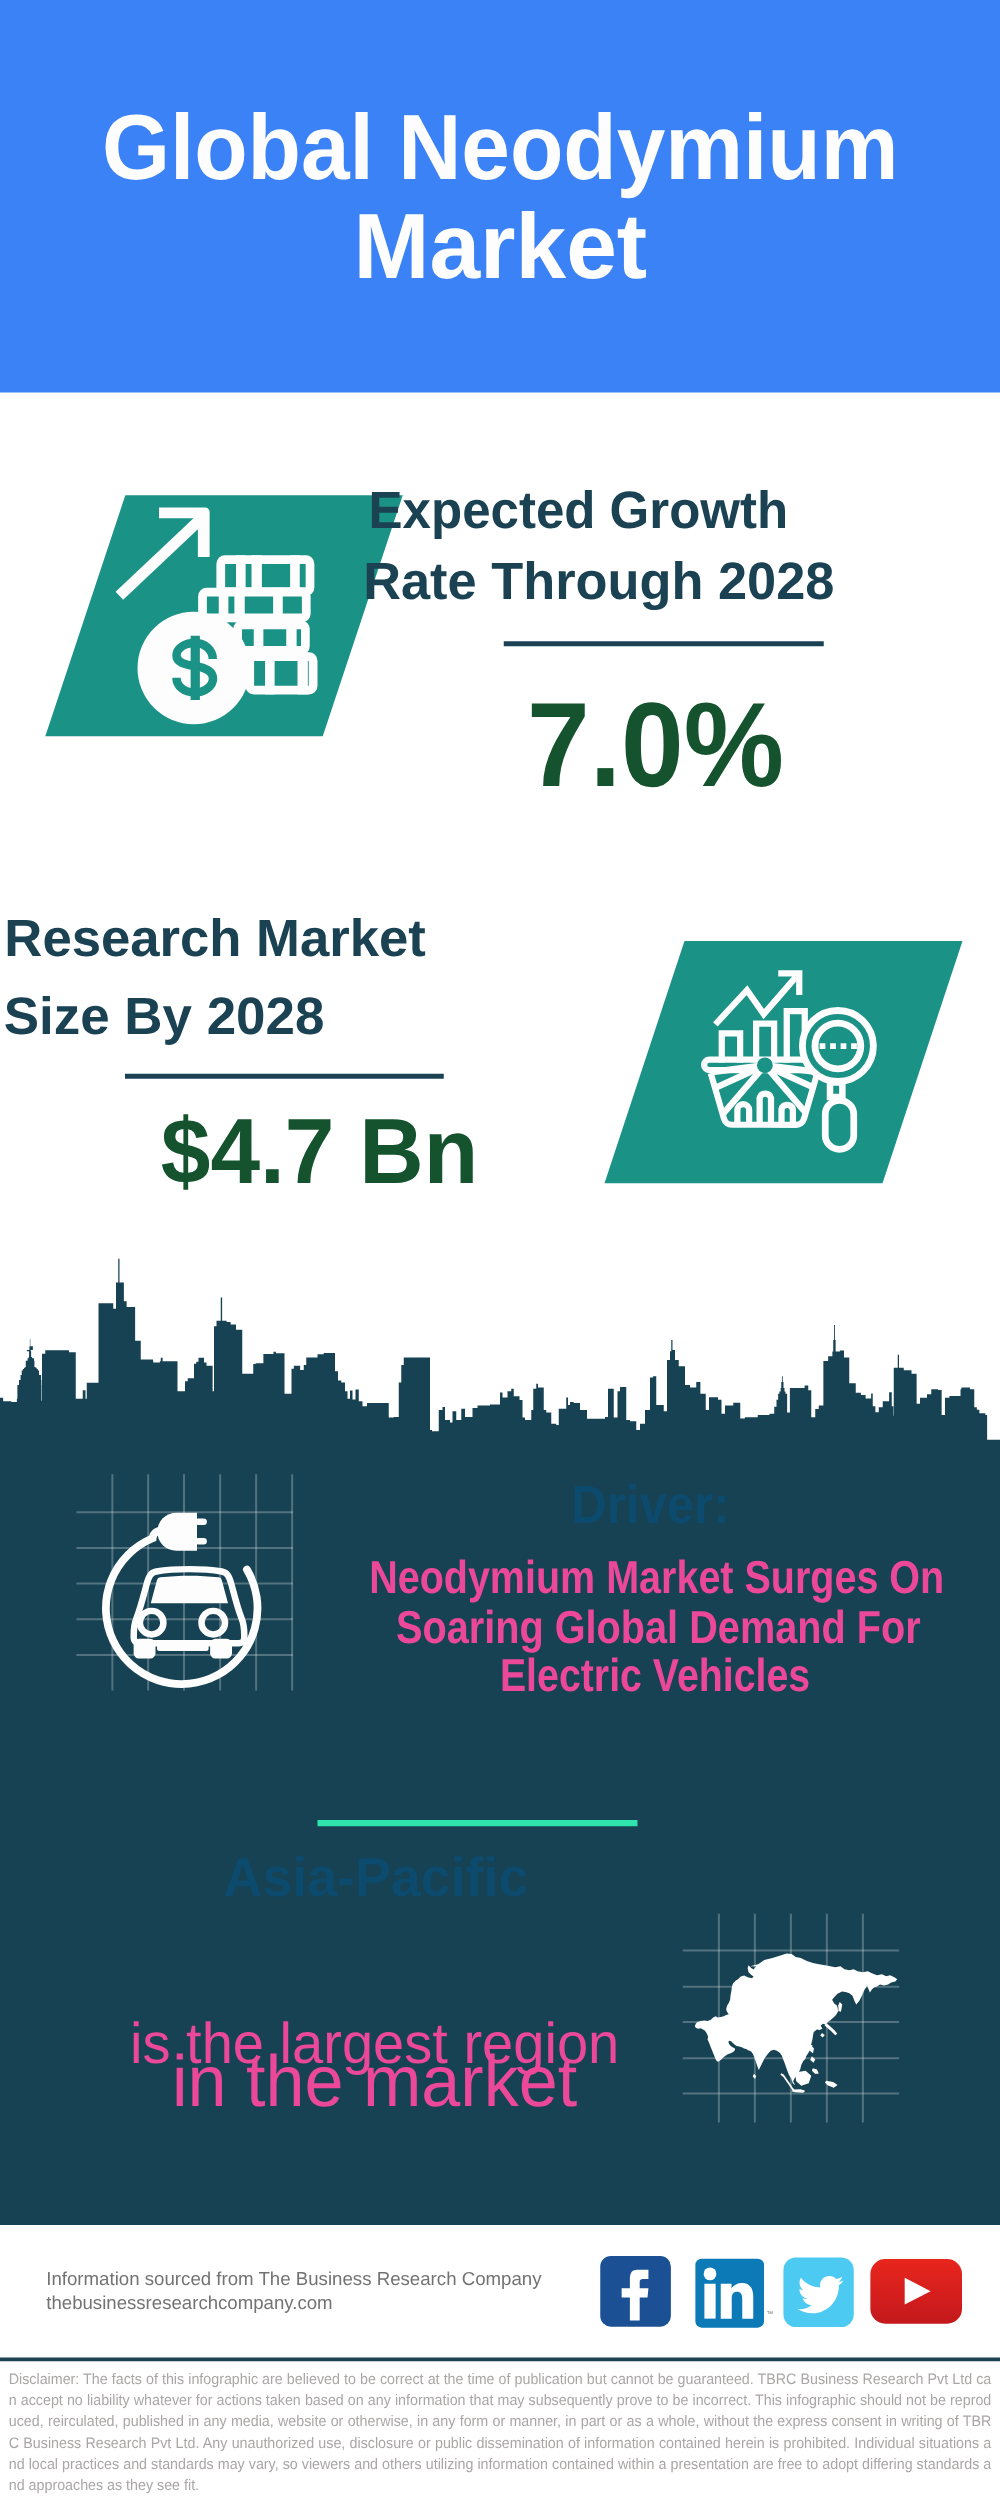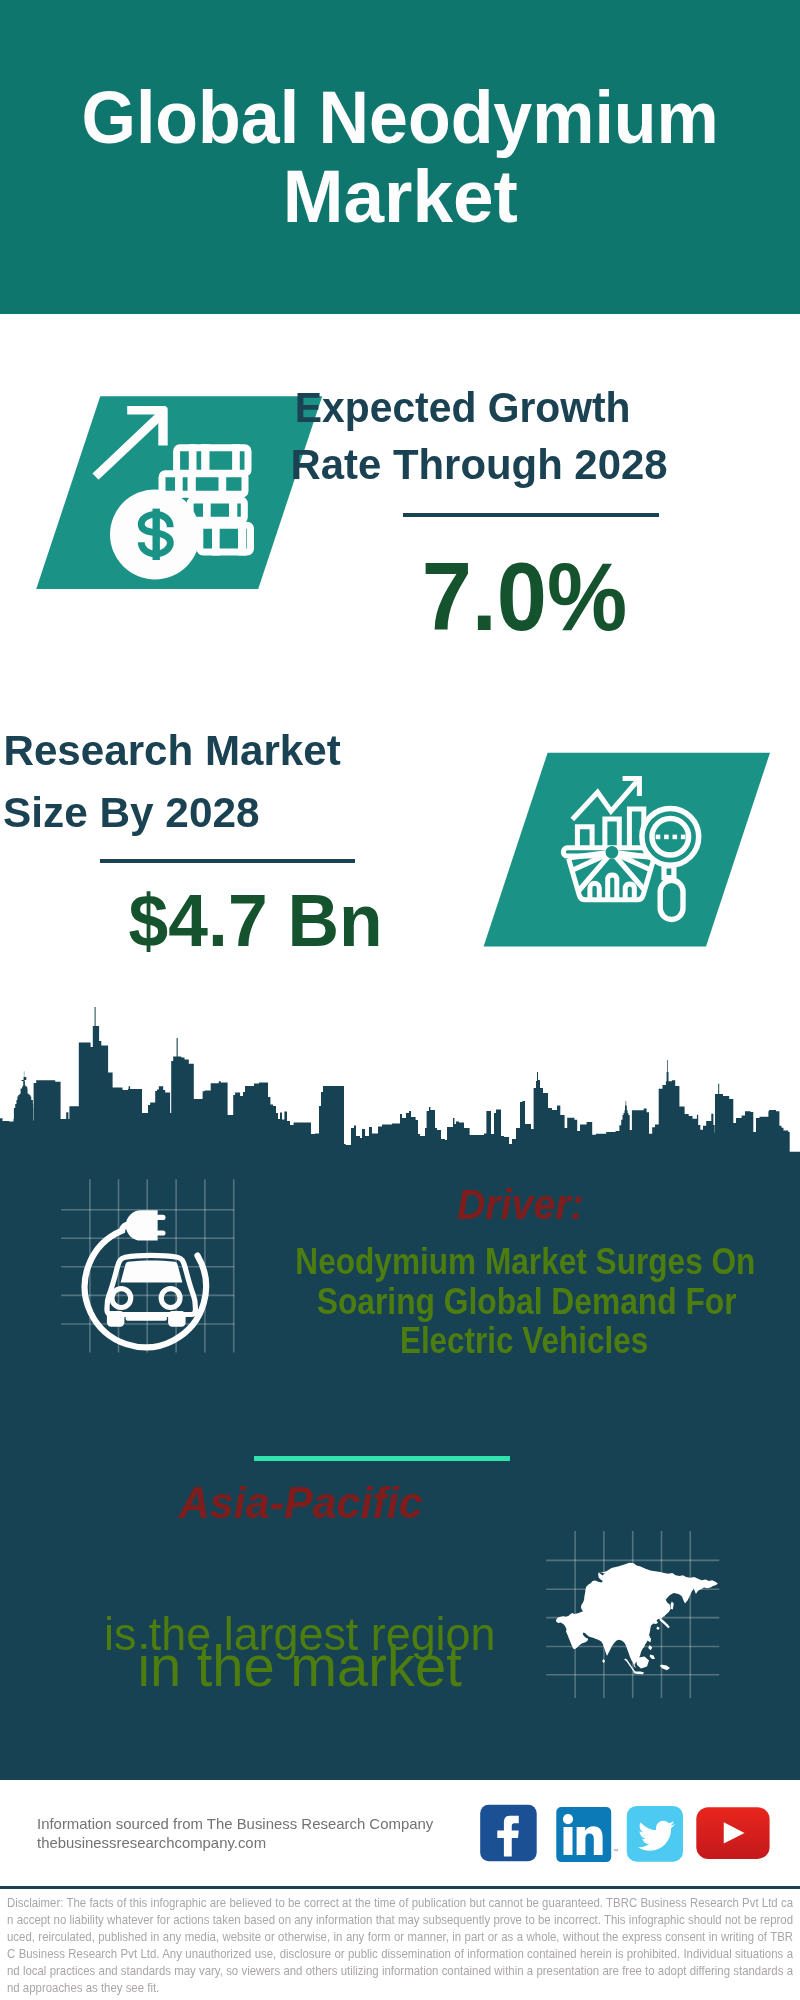--- a/index.html
+++ b/index.html
@@ -3,38 +3,38 @@
 <meta charset="utf-8">
 <style>
   html,body{margin:0;padding:0;}
   body{width:800px;height:2000px;background:#ffffff;
        font-family:"Liberation Sans",sans-serif;overflow:hidden;
        -webkit-font-smoothing:antialiased;}
   .page{position:relative;width:800px;height:2000px;overflow:hidden;}
   .abs{position:absolute;}
 
   
-  .header{left:0;top:0;width:800px;height:314px;background:#0f766e;}
+  .header{left:0;top:0;width:800px;height:314px;background:#3b82f6;}
   .ttl{position:absolute;left:0;width:800px;text-align:center;color:#fdfdfd;
        font-weight:bold;font-size:74px;line-height:1;white-space:nowrap;}
   .sq{display:inline-block;transform-origin:center;}
   .sqL{display:inline-block;transform-origin:left center;}
 
   
   .statline{position:absolute;left:0;width:800px;color:#1a4253;
             font-weight:bold;font-size:42px;line-height:1;white-space:nowrap;}
   .bignum{position:absolute;left:0;width:800px;text-align:center;color:#14532d;
           font-weight:bold;line-height:1;white-space:nowrap;}
   .rule{position:absolute;height:3.9px;background:#1a4253;}
 
   
   .dark{left:0;width:800px;background:#174253;}
-  .dkline{position:absolute;left:0;width:800px;text-align:center;color:#4d7c0f;
+  .dkline{position:absolute;left:0;width:800px;text-align:center;color:#ec4899;
           font-weight:bold;font-size:37px;line-height:1;white-space:nowrap;}
-  .green{color:#7f1d1d;font-style:italic;}
+  .green{color:#0c4a6e;}
   .reg{font-weight:normal;}
   .divider{position:absolute;height:4.8px;background:#2fe3ac;}
 
   
   .srcline{position:absolute;color:#737373;font-size:15px;line-height:1;white-space:nowrap;}
   .hairline{position:absolute;background:#1a4253;}
   .disc{position:absolute;color:#aaa6a6;font-size:12.1px;line-height:16.95px;
         text-align:justify;word-break:break-all;transform-origin:0 0;}
 </style>
 </head>

